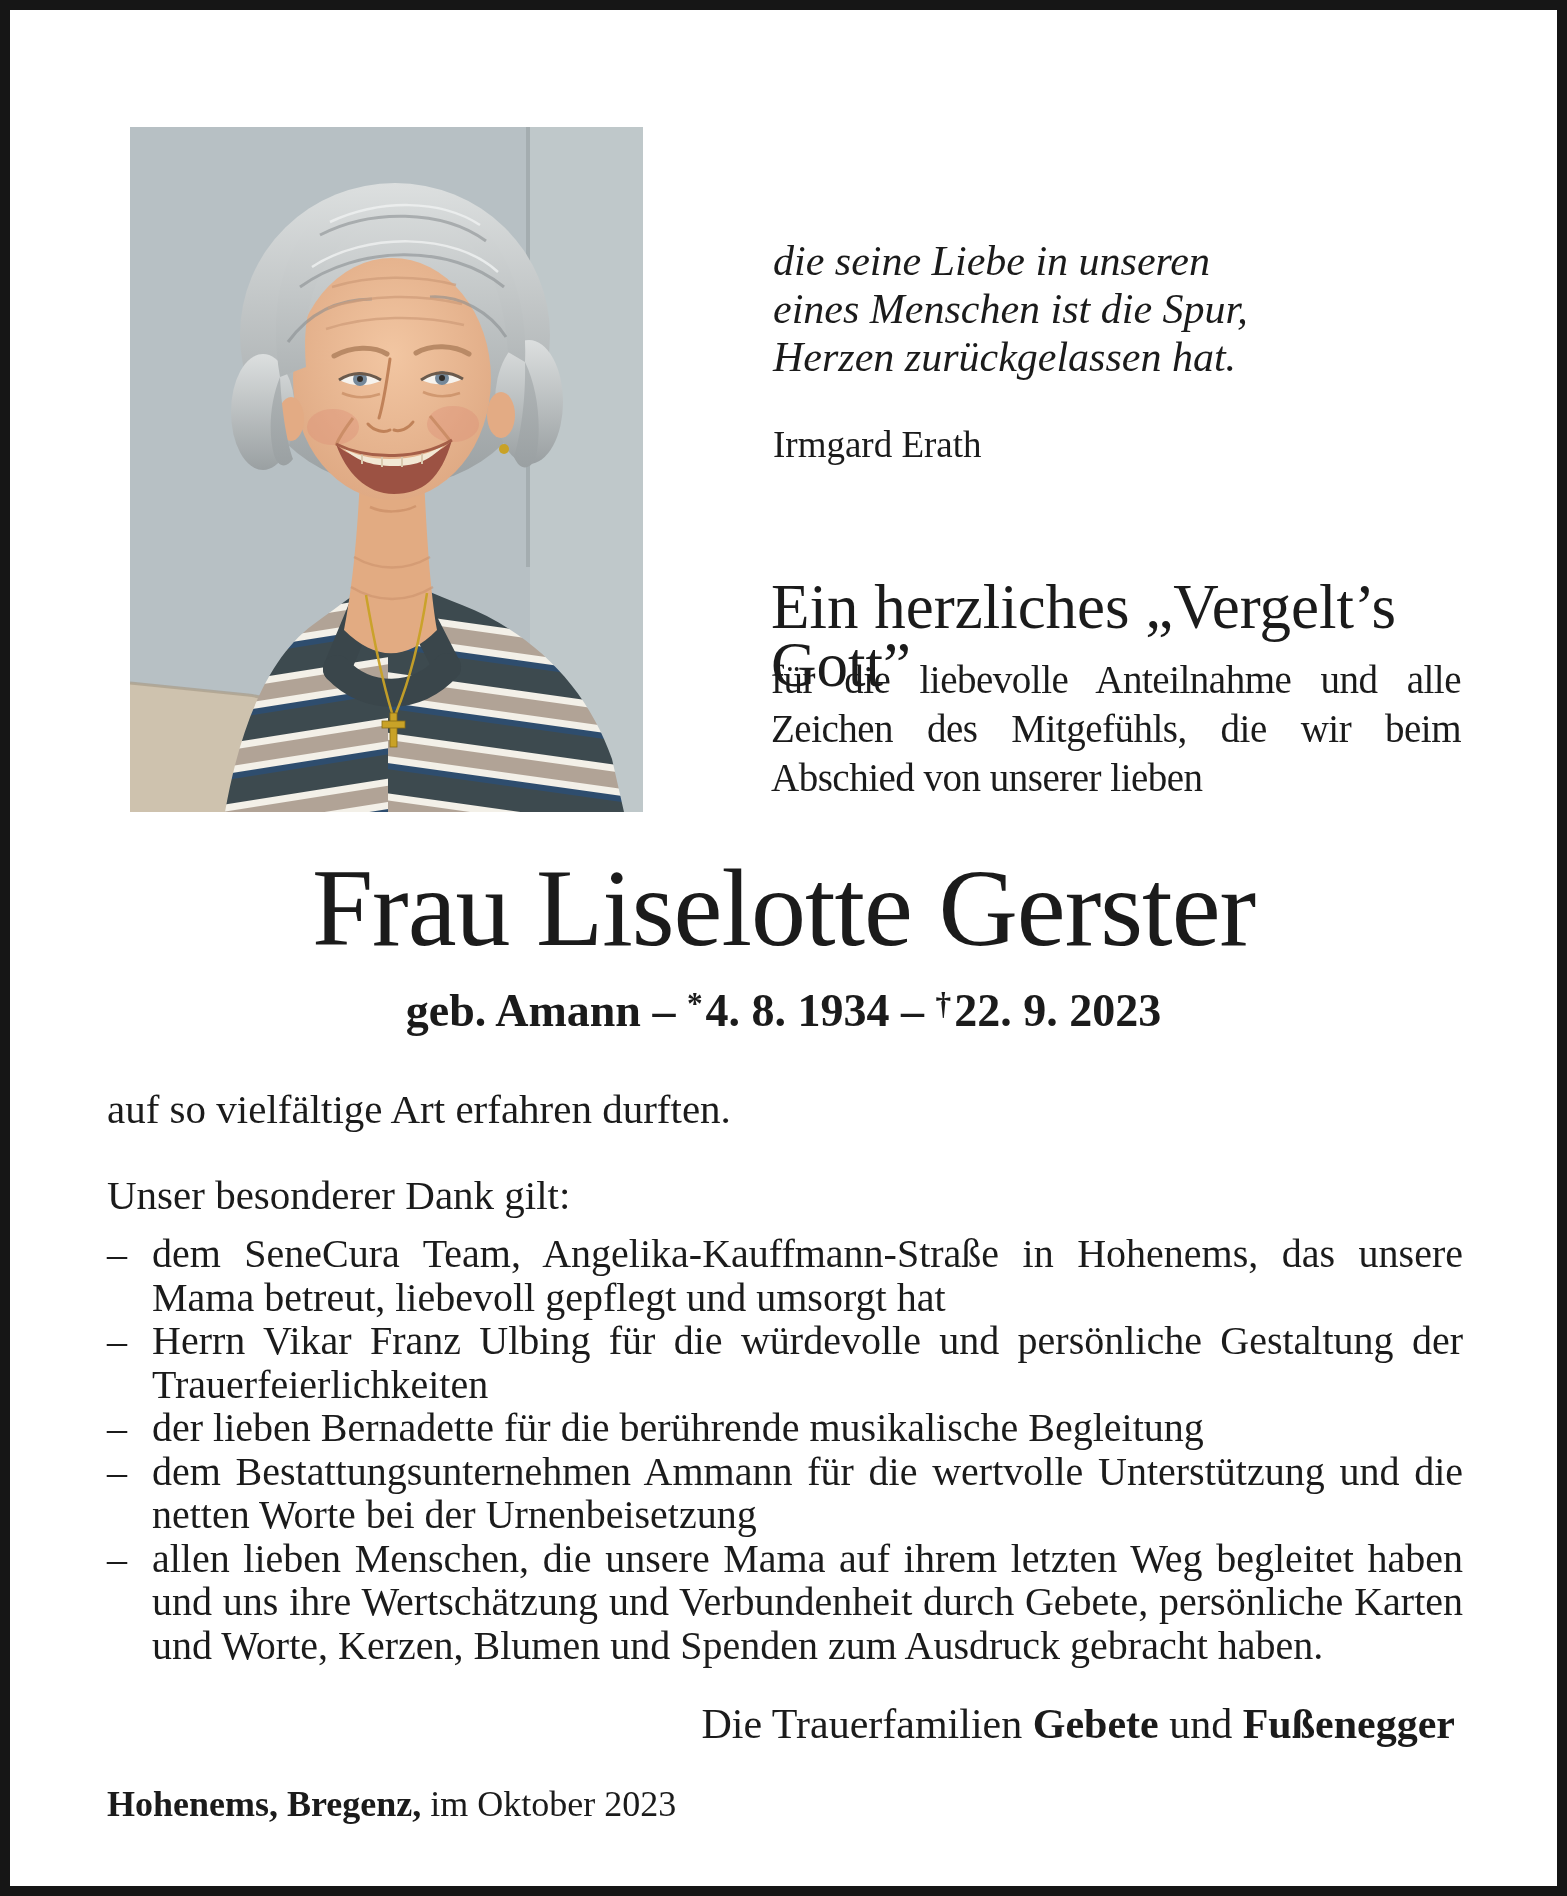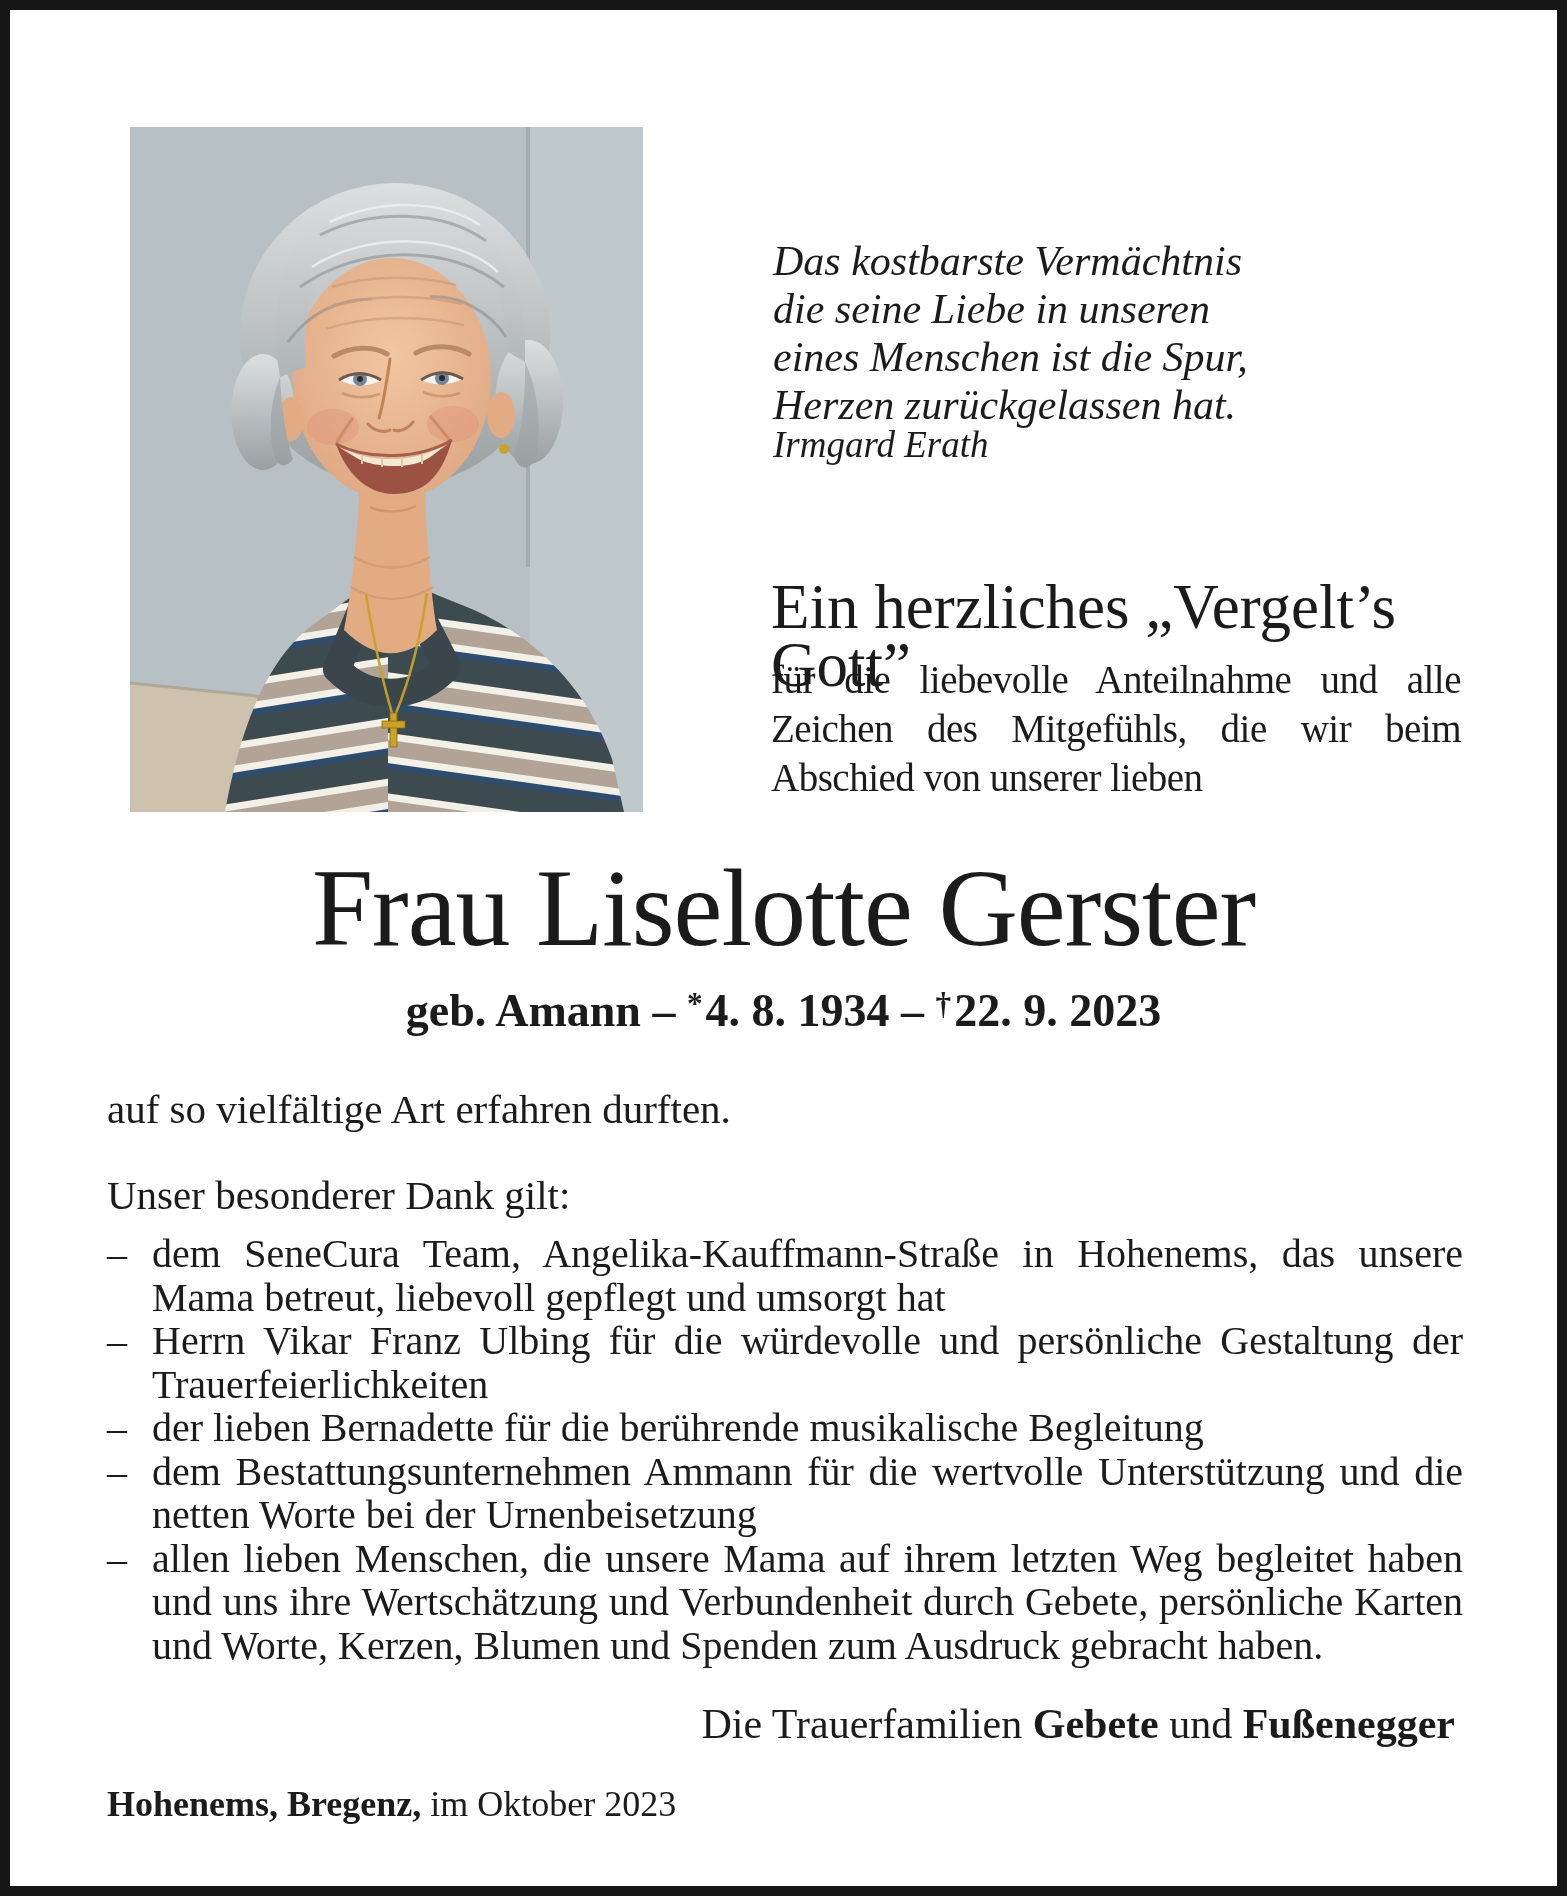--- a/index.html
+++ b/index.html
@@ -11,21 +11,21 @@
     color:#1b1b1b;
     overflow:hidden;
   }
   .frame{position:absolute;inset:0;border:10px solid #161616;pointer-events:none;}
   .abs{position:absolute;margin:0;}
 
   figure.photo{left:130px;top:127px;width:513px;height:685px;padding:0;}
   figure.photo svg{display:block;width:100%;height:100%;}
 
   .quote{left:773px;top:237px;width:640px;font-style:italic;font-size:42px;line-height:48px;}
-  .quote-author{left:773px;top:424px;font-style:italic;font-size:37px;line-height:42px;}
+  .quote-author{left:773px;top:424px;font-size:37px;line-height:42px;}
 
   .thanks-heading{left:771px;top:578px;width:680px;font-size:63px;line-height:58px;font-weight:400;}
   .intro{left:771px;top:655px;width:690px;font-size:39px;line-height:49px;text-align:justify;letter-spacing:-0.5px;}
 
   .name{left:80px;top:850px;width:1407px;text-align:center;font-size:110px;line-height:116px;font-weight:400;letter-spacing:-1px;}
   .dates{left:107px;top:985px;width:1353px;text-align:center;font-size:46px;line-height:52px;font-weight:700;}
   .dates .sym{font-size:68%;position:relative;top:-0.38em;margin-right:3px;font-weight:700;}
 
   .continuation{left:107px;top:1086px;width:1353px;font-size:41px;line-height:46px;}
   .thanks-intro{left:107px;top:1172px;width:1353px;font-size:41px;line-height:46px;}
@@ -163,21 +163,20 @@
         <path d="M297,466 C289,520 278,557 266,586" stroke="#c9a227"></path>
       </g>
       <g>
         <rect x="260" y="586" width="7" height="34" fill="#c9a227" stroke="#8a6d14" stroke-width="0.8"></rect>
         <rect x="252" y="594" width="23" height="7" fill="#c9a227" stroke="#8a6d14" stroke-width="0.8"></rect>
       </g>
     </svg>
   </figure>
 
   <div class="abs quote">
-    <div>Das kostbarste Vermächtnis</div>
     <div>die seine Liebe in unseren</div>
     <div>eines Menschen ist die Spur,</div>
     <div>Herzen zurückgelassen hat.</div>
   </div>
   <div class="abs quote-author">Irmgard Erath</div>
 
   <h2 class="abs thanks-heading">Ein herzliches „Vergelt’s Gott”</h2>
   <p class="abs intro">für die liebevolle Anteilnahme und alle Zeichen des Mitgefühls, die wir beim Abschied von unserer lieben</p>
 
   <h1 class="abs name">Frau Liselotte Gerster</h1>

